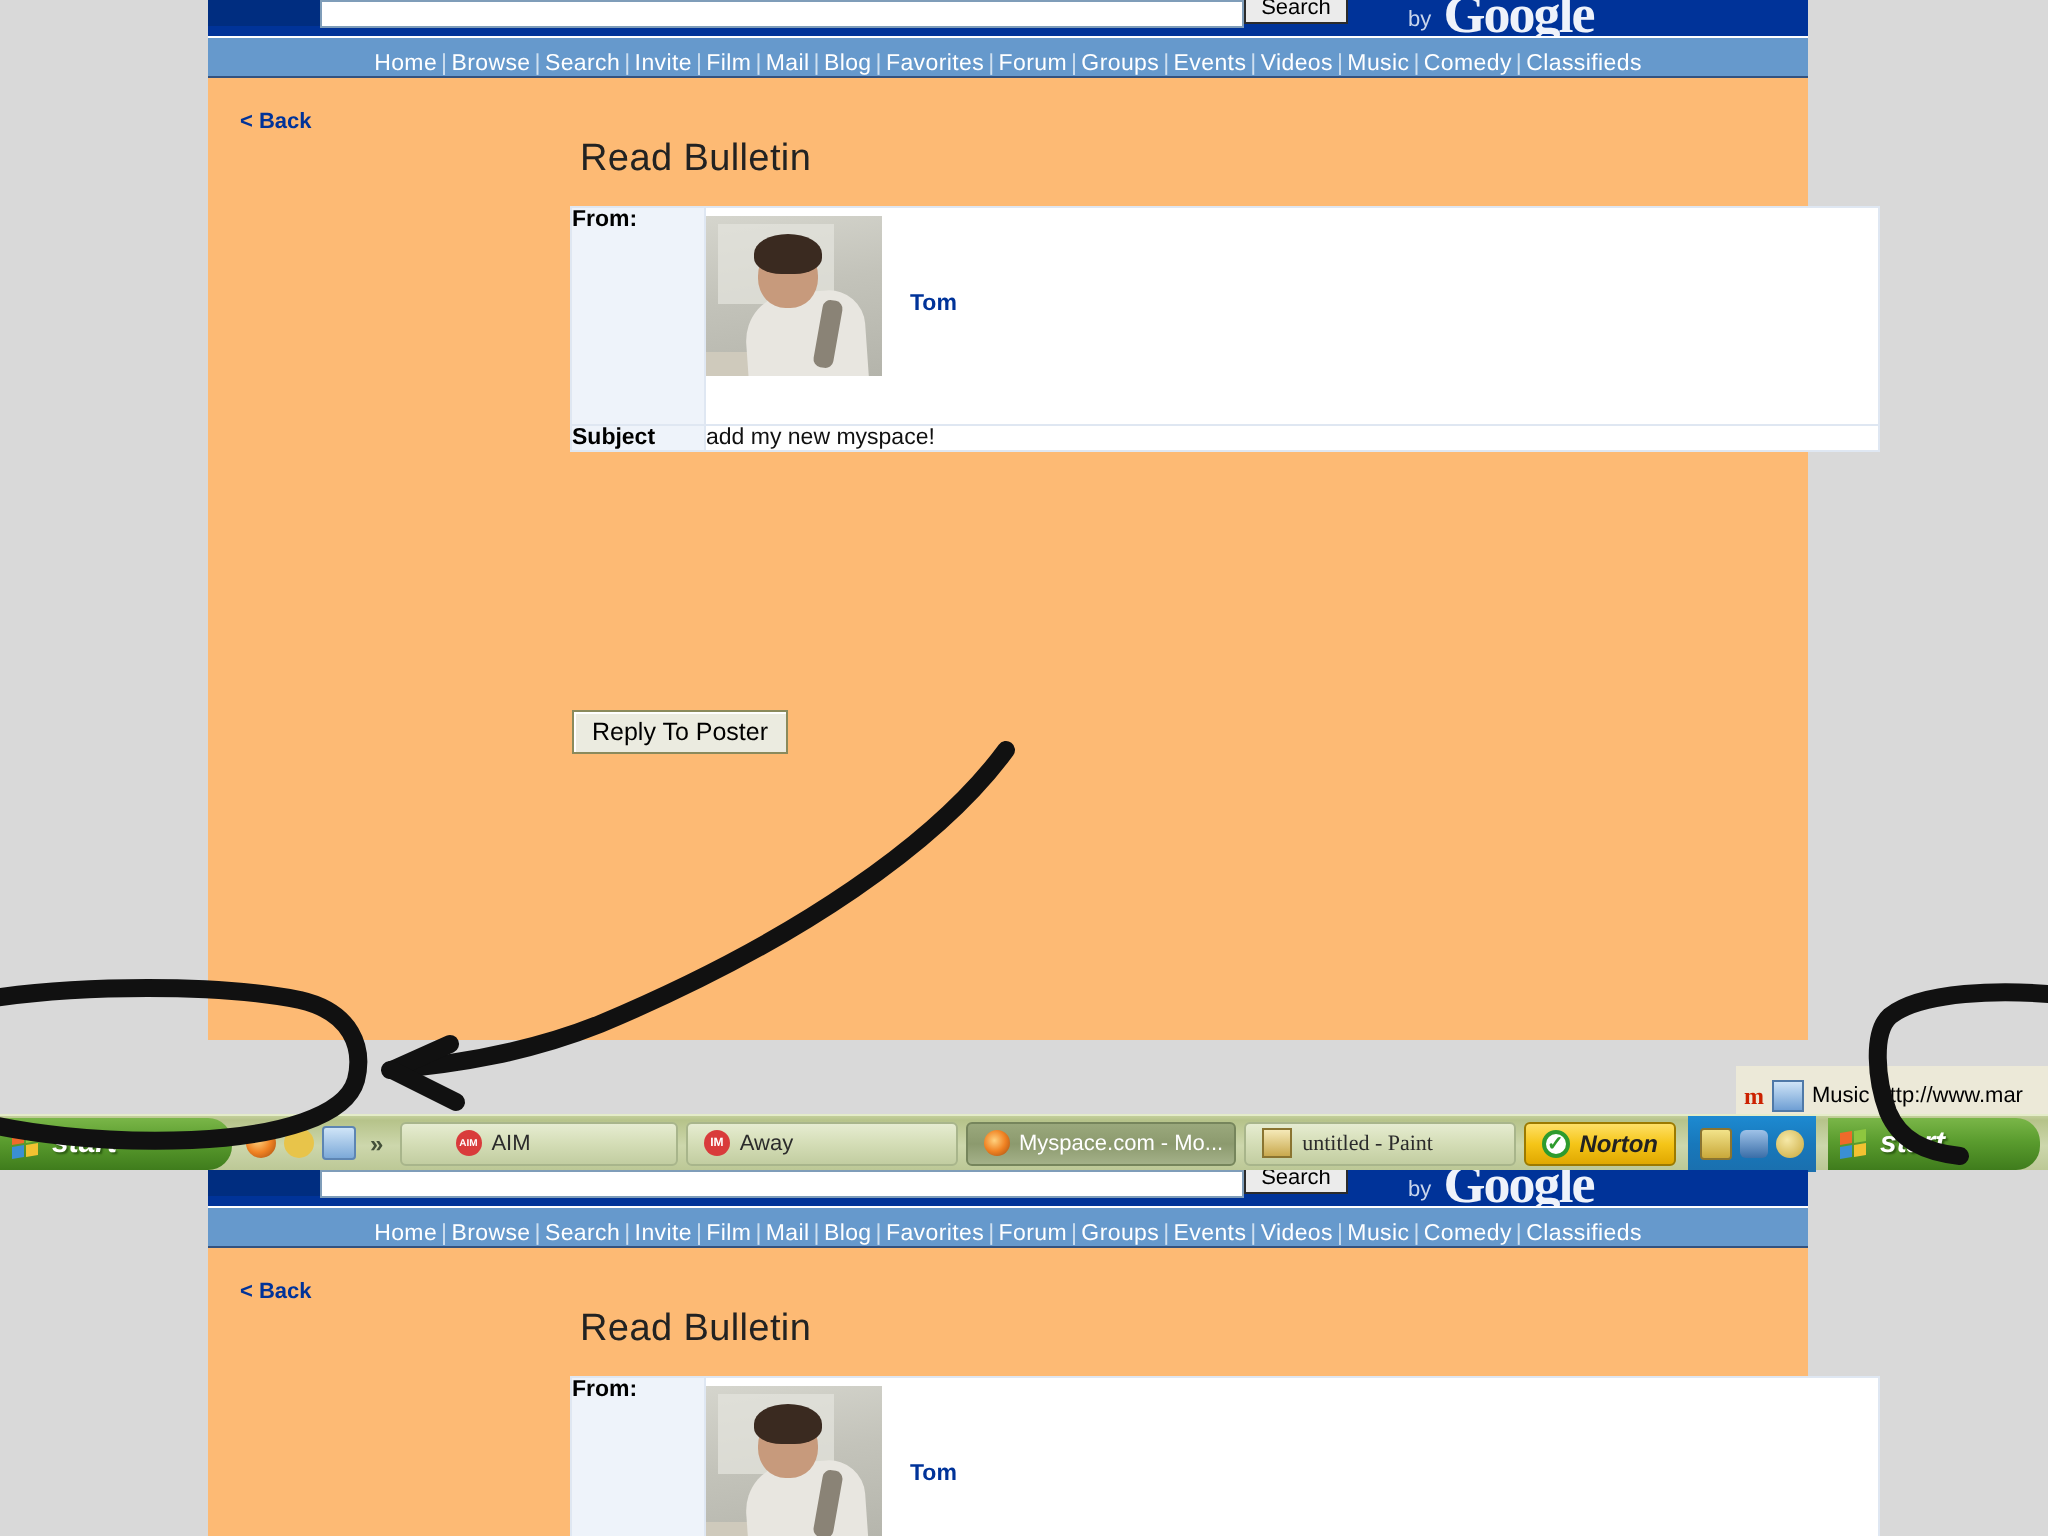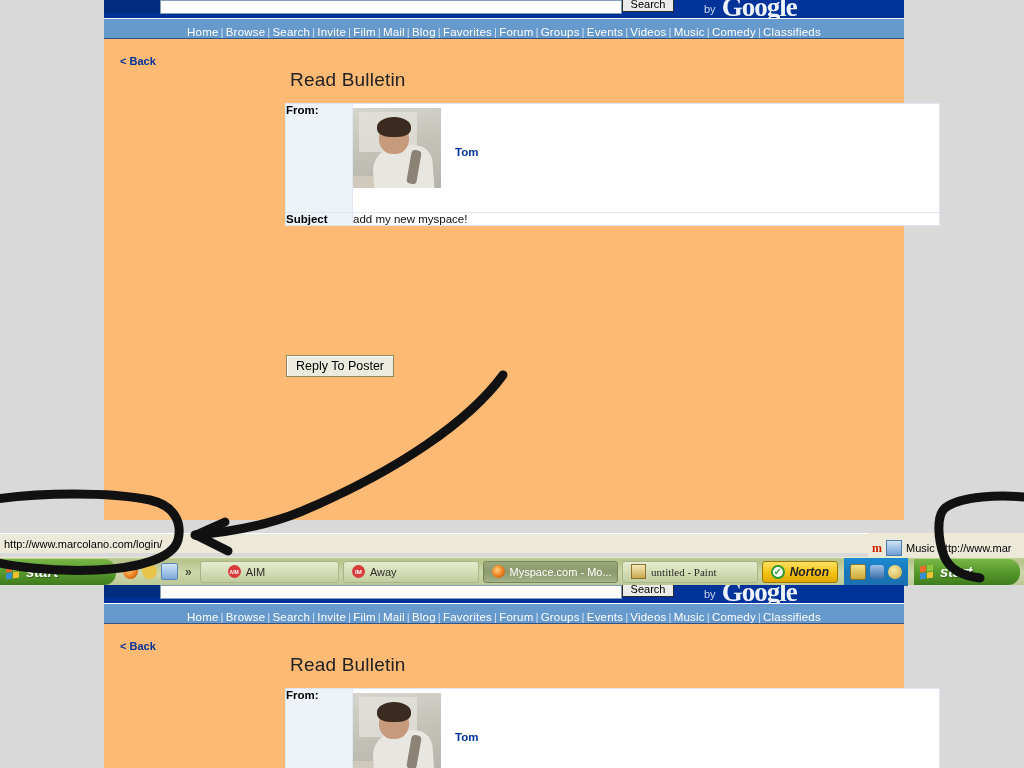--- a/index.html
+++ b/index.html
@@ -256,23 +256,20 @@
           <td class="lbl">Subject</td>
           <td class="val">add my new myspace!</td>
         </tr>
       </tbody>
         </table>
 
       <button class="replybtn" style="top:316px;">Reply To Poster</button>
     </div>
   </div>
 
-  <div class="statusbar" style="left:0; top:533px; width:868px;">
-    <span>http://www.marcolano.com/login/</span>
-  </div>
 
   <div class="overlap-strip">
     <span class="m-icon">m</span>
     <span class="doc-icon"></span>
     <span>Music</span>
     <span>http://www.mar</span>
   </div>
 
   <div class="taskbar" style="left:0; top:557px; width:1024px;">
     <div class="startbtn">

